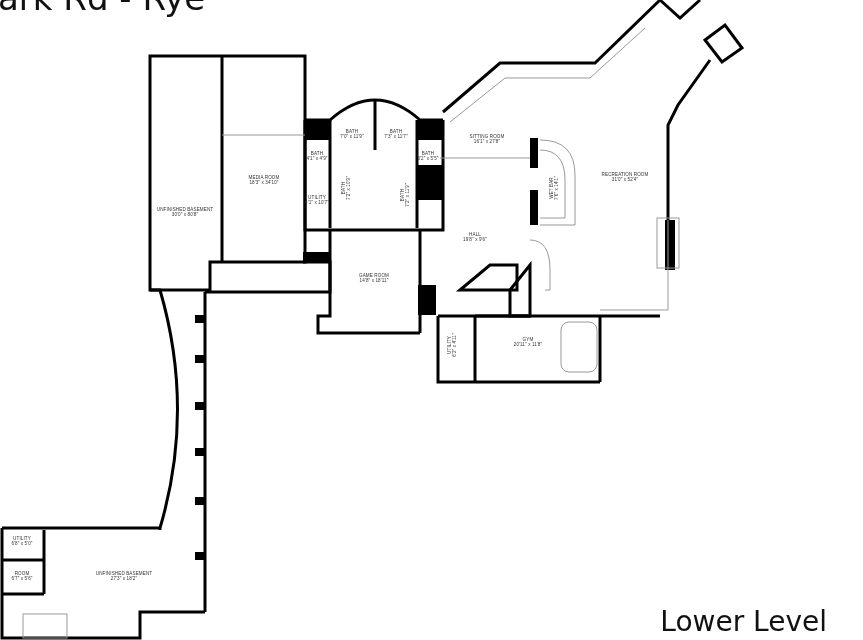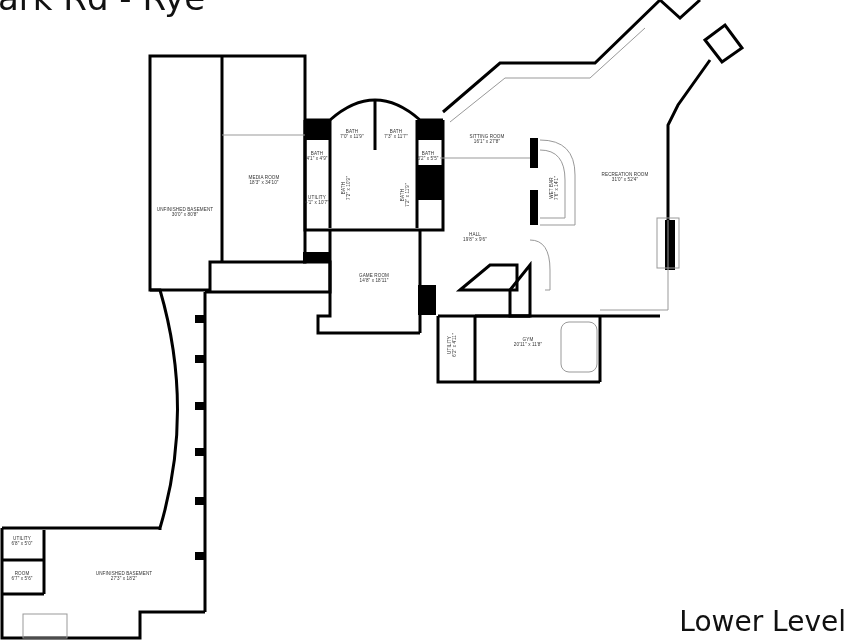--- a/index.html
+++ b/index.html
@@ -1,18 +1,18 @@
 <!DOCTYPE html>
 <html><head>
 <meta charset="utf-8">
 <style>
   html, body { margin:0; padding:0; background:#ffffff; }
   body { width:863px; height:640px; position:relative; overflow:hidden; font-family:"Liberation Sans", sans-serif; }
   .title { position:absolute; left:-2px; top:-22px; font-size:34px; color:#111; font-family:"DejaVu Sans", sans-serif; white-space:nowrap; }
-  .level { position:absolute; right:17px; bottom:2px; font-size:28px; color:#111; font-family:"DejaVu Sans", sans-serif; white-space:nowrap; }
+  .level { position:absolute; right:36px; bottom:2px; font-size:28px; color:#111; font-family:"DejaVu Sans", sans-serif; white-space:nowrap; }
   svg.plan { position:absolute; left:0; top:0; }
   .lbl { position:absolute; font-size:4.6px; line-height:5.2px; color:#333; text-align:center; white-space:nowrap; transform:translate(-50%,-50%); letter-spacing:0.1px; }
   .lbl.rotl { transform:translate(-50%,-50%) rotate(-90deg); }
   .lbl span { display:block; }
 </style>
 </head>
 <body>
 
 <div class="title">ark Rd - Rye</div>
 

